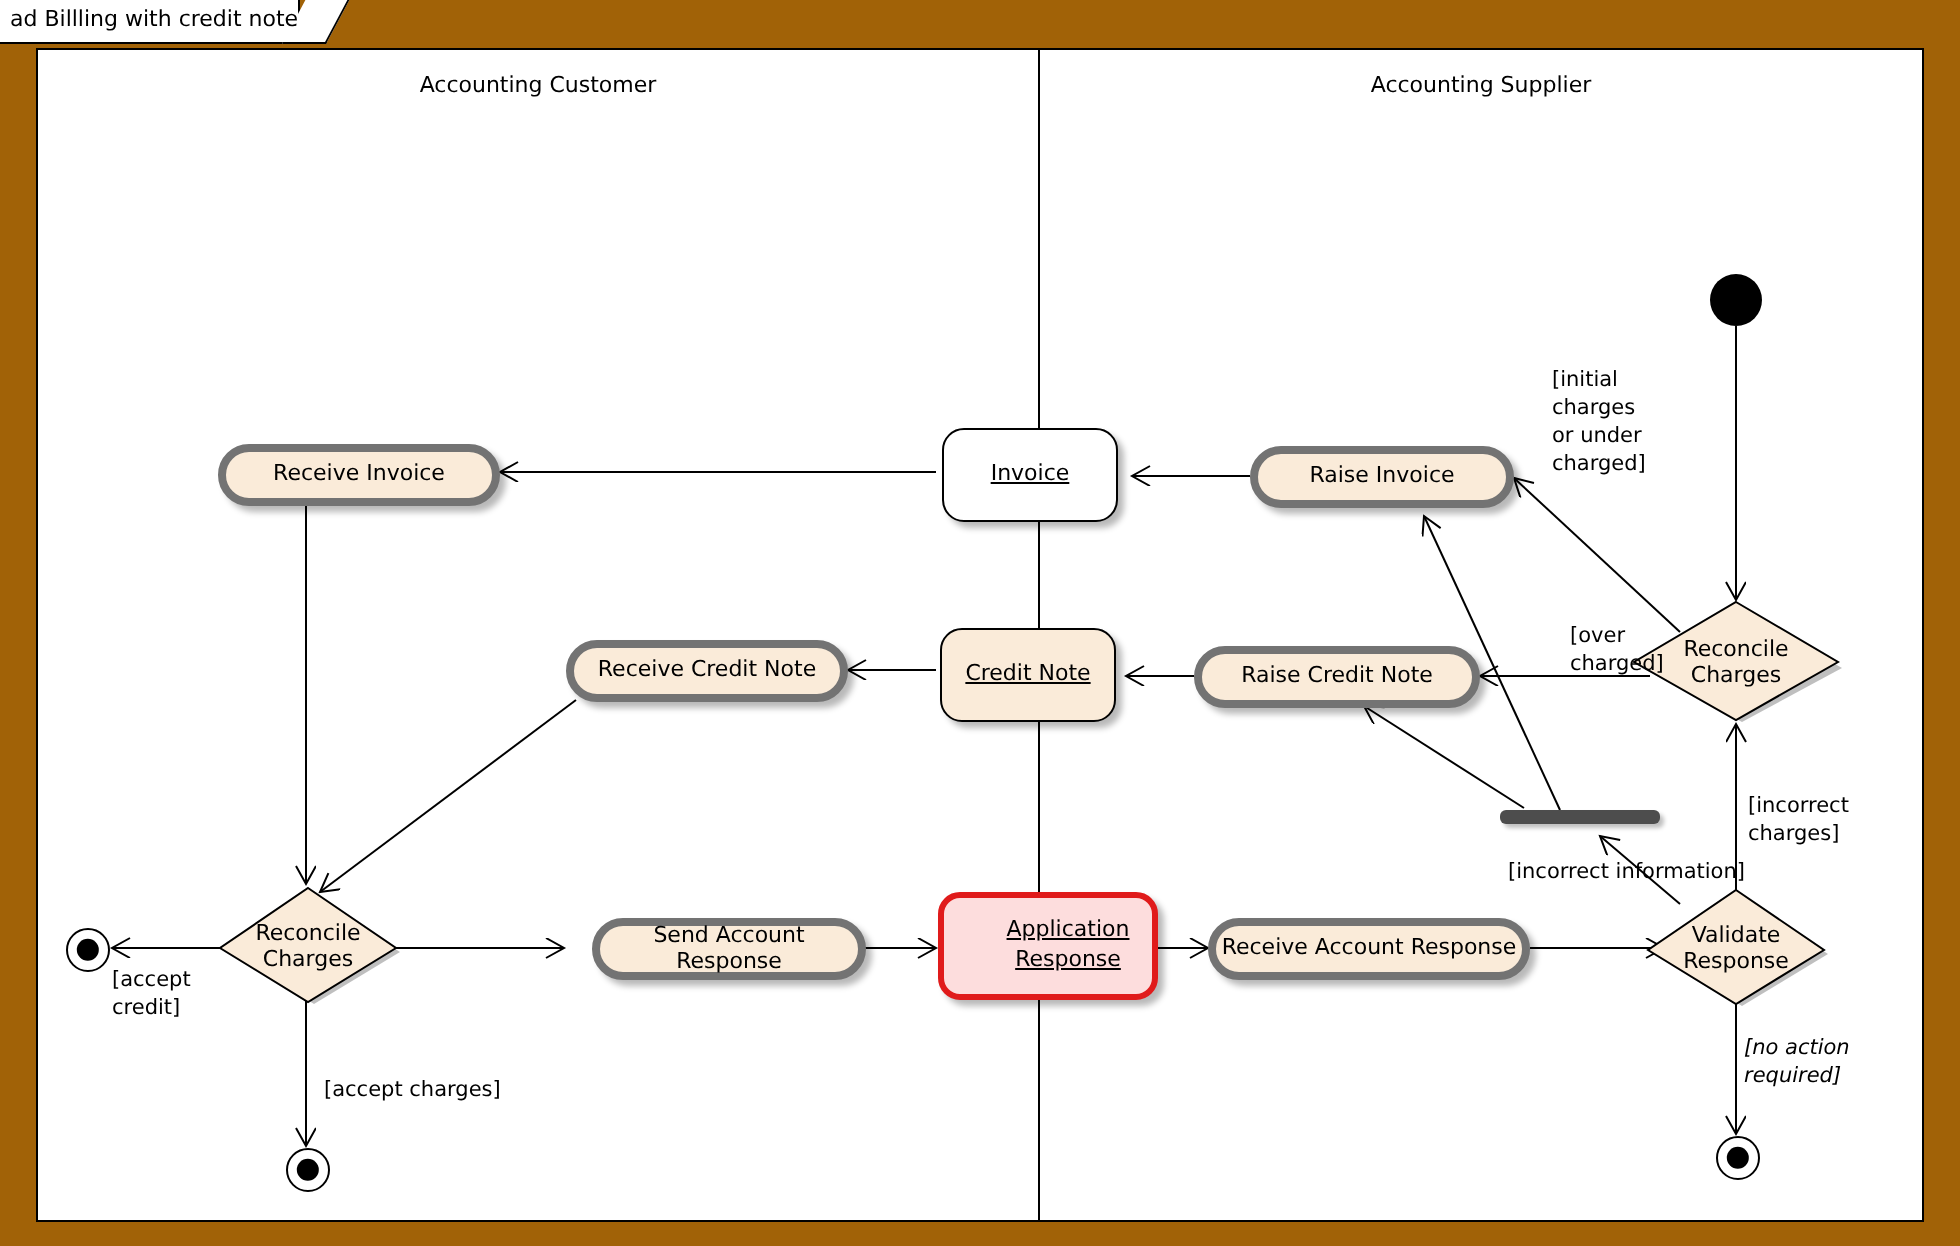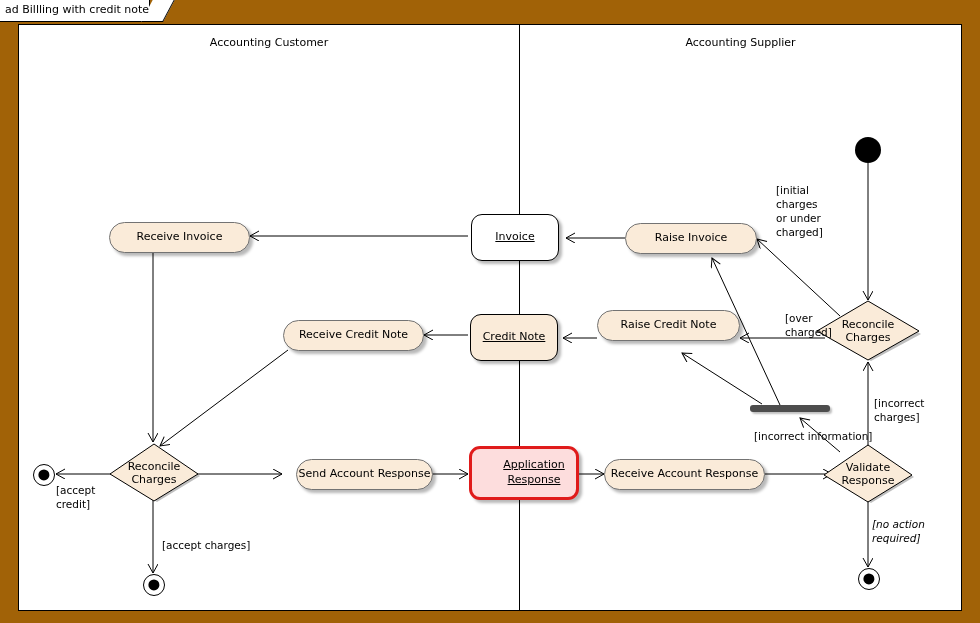--- a/index.html
+++ b/index.html
@@ -31,21 +31,21 @@
     position:absolute;left:519px;top:25px;width:1px;height:586px;background:#000;
   }
   .lane-title{
     position:absolute;font-size:11px;color:#000;text-align:center;white-space:nowrap;
   }
 
   
   .node{position:absolute;box-sizing:border-box;border-radius:11px;}
 
   .action{
-    border:1px solid #737373;border-radius:18px;background:#faebd9;
+    border:4px solid #737373;border-radius:18px;background:#faebd9;
     box-shadow:3px 3px 3px rgba(0,0,0,0.28);
     display:flex;align-items:center;justify-content:center;
     font-size:11px;color:#000;text-align:center;line-height:1.15;
   }
 
   .objectnode{
     border:1px solid #000;background:#ffffff;
     box-shadow:3px 3px 3px rgba(0,0,0,0.28);
     display:flex;align-items:center;justify-content:center;
     font-size:11px;color:#000;text-align:center;line-height:1.35;
@@ -171,21 +171,21 @@
     <span class="dlabel">
       <span>Reconcile</span><br>
       <span>Charges</span>
     </span>
   </div>
 
   <div class="node action" style="left:625px;top:223px;width:132px;height:31px;">
     <span>Raise Invoice</span>
   </div>
 
-  <div class="node action" style="left:597px;top:310px;width:143px;height:31px;">
+  <div class="node action" style="left:597px;top:323px;width:143px;height:31px;">
     <span>Raise Credit Note</span>
   </div>
 
   <div class="node action" style="left:604px;top:459px;width:161px;height:31px;">
     <span>Receive Account Response</span>
   </div>
 
   <div class="node objectnode" style="left:471px;top:214px;width:88px;height:47px;">
     <span class="u">Invoice</span>
   </div>

